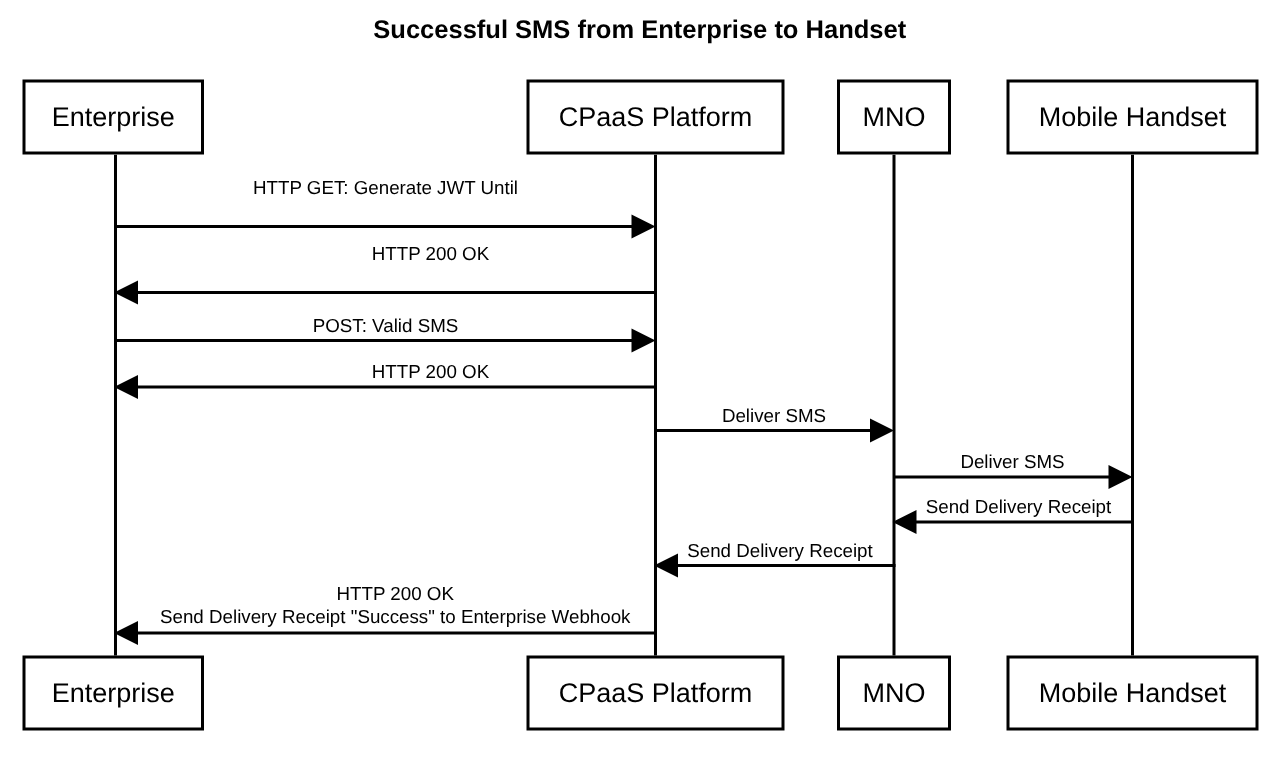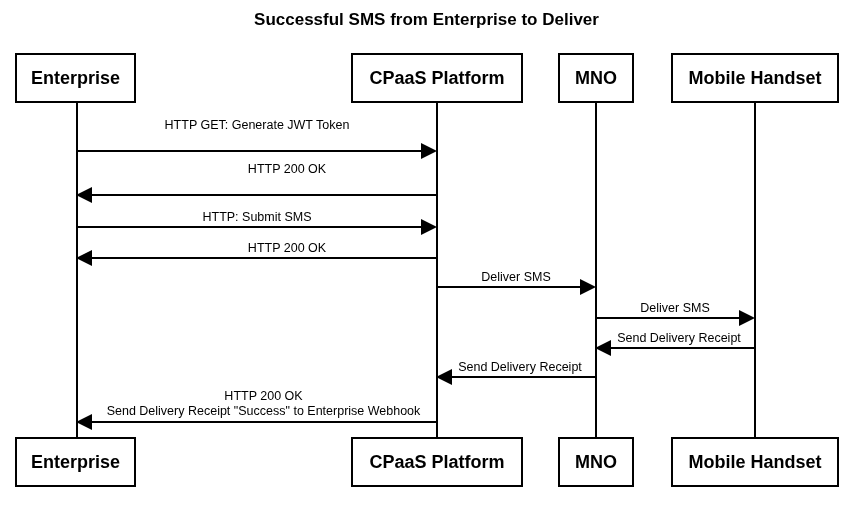--- a/index.html
+++ b/index.html
@@ -33,21 +33,21 @@
   }
   .actor-box {
     position: absolute;
     box-sizing: border-box;
     border: 2px solid #000000;
     background: #ffffff;
     display: flex;
     align-items: center;
     justify-content: center;
     font-size: 18px;
-    font-weight: bold;
+    font-weight: normal;
     color: #000000;
     z-index: 3;
   }
   .lifeline {
     position: absolute;
     width: 2px;
     background: #000000;
     z-index: 1;
   }
   .msg-line {
@@ -80,54 +80,54 @@
     color: #000000;
     white-space: nowrap;
     z-index: 2;
   }
 </style>
 </head>
 <body>
 
 <div id="diagram-root">
 
-  <div class="title">Successful SMS from Enterprise to Deliver</div>
+  <div class="title">Successful SMS from Enterprise to Handset</div>
 
   <div class="actor-box" style="left:15px; top:53px; width:121px; height:50px;">
     <span>Enterprise</span>
   </div>
   <div class="actor-box" style="left:351px; top:53px; width:172px; height:50px;">
     <span>CPaaS Platform</span>
   </div>
   <div class="actor-box" style="left:558px; top:53px; width:76px; height:50px;">
     <span>MNO</span>
   </div>
   <div class="actor-box" style="left:671px; top:53px; width:168px; height:50px;">
     <span>Mobile Handset</span>
   </div>
 
   <div class="lifeline" style="left:76px; top:103px; height:335px;"></div>
   <div class="lifeline" style="left:436px; top:103px; height:335px;"></div>
   <div class="lifeline" style="left:595px; top:103px; height:335px;"></div>
   <div class="lifeline" style="left:754px; top:103px; height:335px;"></div>
 
   <div class="msg-label" style="left:137px; top:118px; width:240px;">
-    <div>HTTP GET: Generate JWT Token</div>
+    <div>HTTP GET: Generate JWT Until</div>
   </div>
   <div class="msg-line" style="left:77px; top:150px; width:352px;"></div>
   <div class="arrowhead right" style="left:421px; top:143px;"></div>
 
   <div class="msg-label" style="left:137px; top:162px; width:300px;">
     <div>HTTP 200 OK</div>
   </div>
   <div class="msg-line" style="left:84px; top:194px; width:354px;"></div>
   <div class="arrowhead left" style="left:76px; top:187px;"></div>
 
   <div class="msg-label" style="left:137px; top:210px; width:240px;">
-    <div>HTTP: Submit SMS</div>
+    <div>POST: Valid SMS</div>
   </div>
   <div class="msg-line" style="left:77px; top:226px; width:352px;"></div>
   <div class="arrowhead right" style="left:421px; top:219px;"></div>
 
   <div class="msg-label" style="left:137px; top:241px; width:300px;">
     <div>HTTP 200 OK</div>
   </div>
   <div class="msg-line" style="left:84px; top:257px; width:354px;"></div>
   <div class="arrowhead left" style="left:76px; top:250px;"></div>
 

